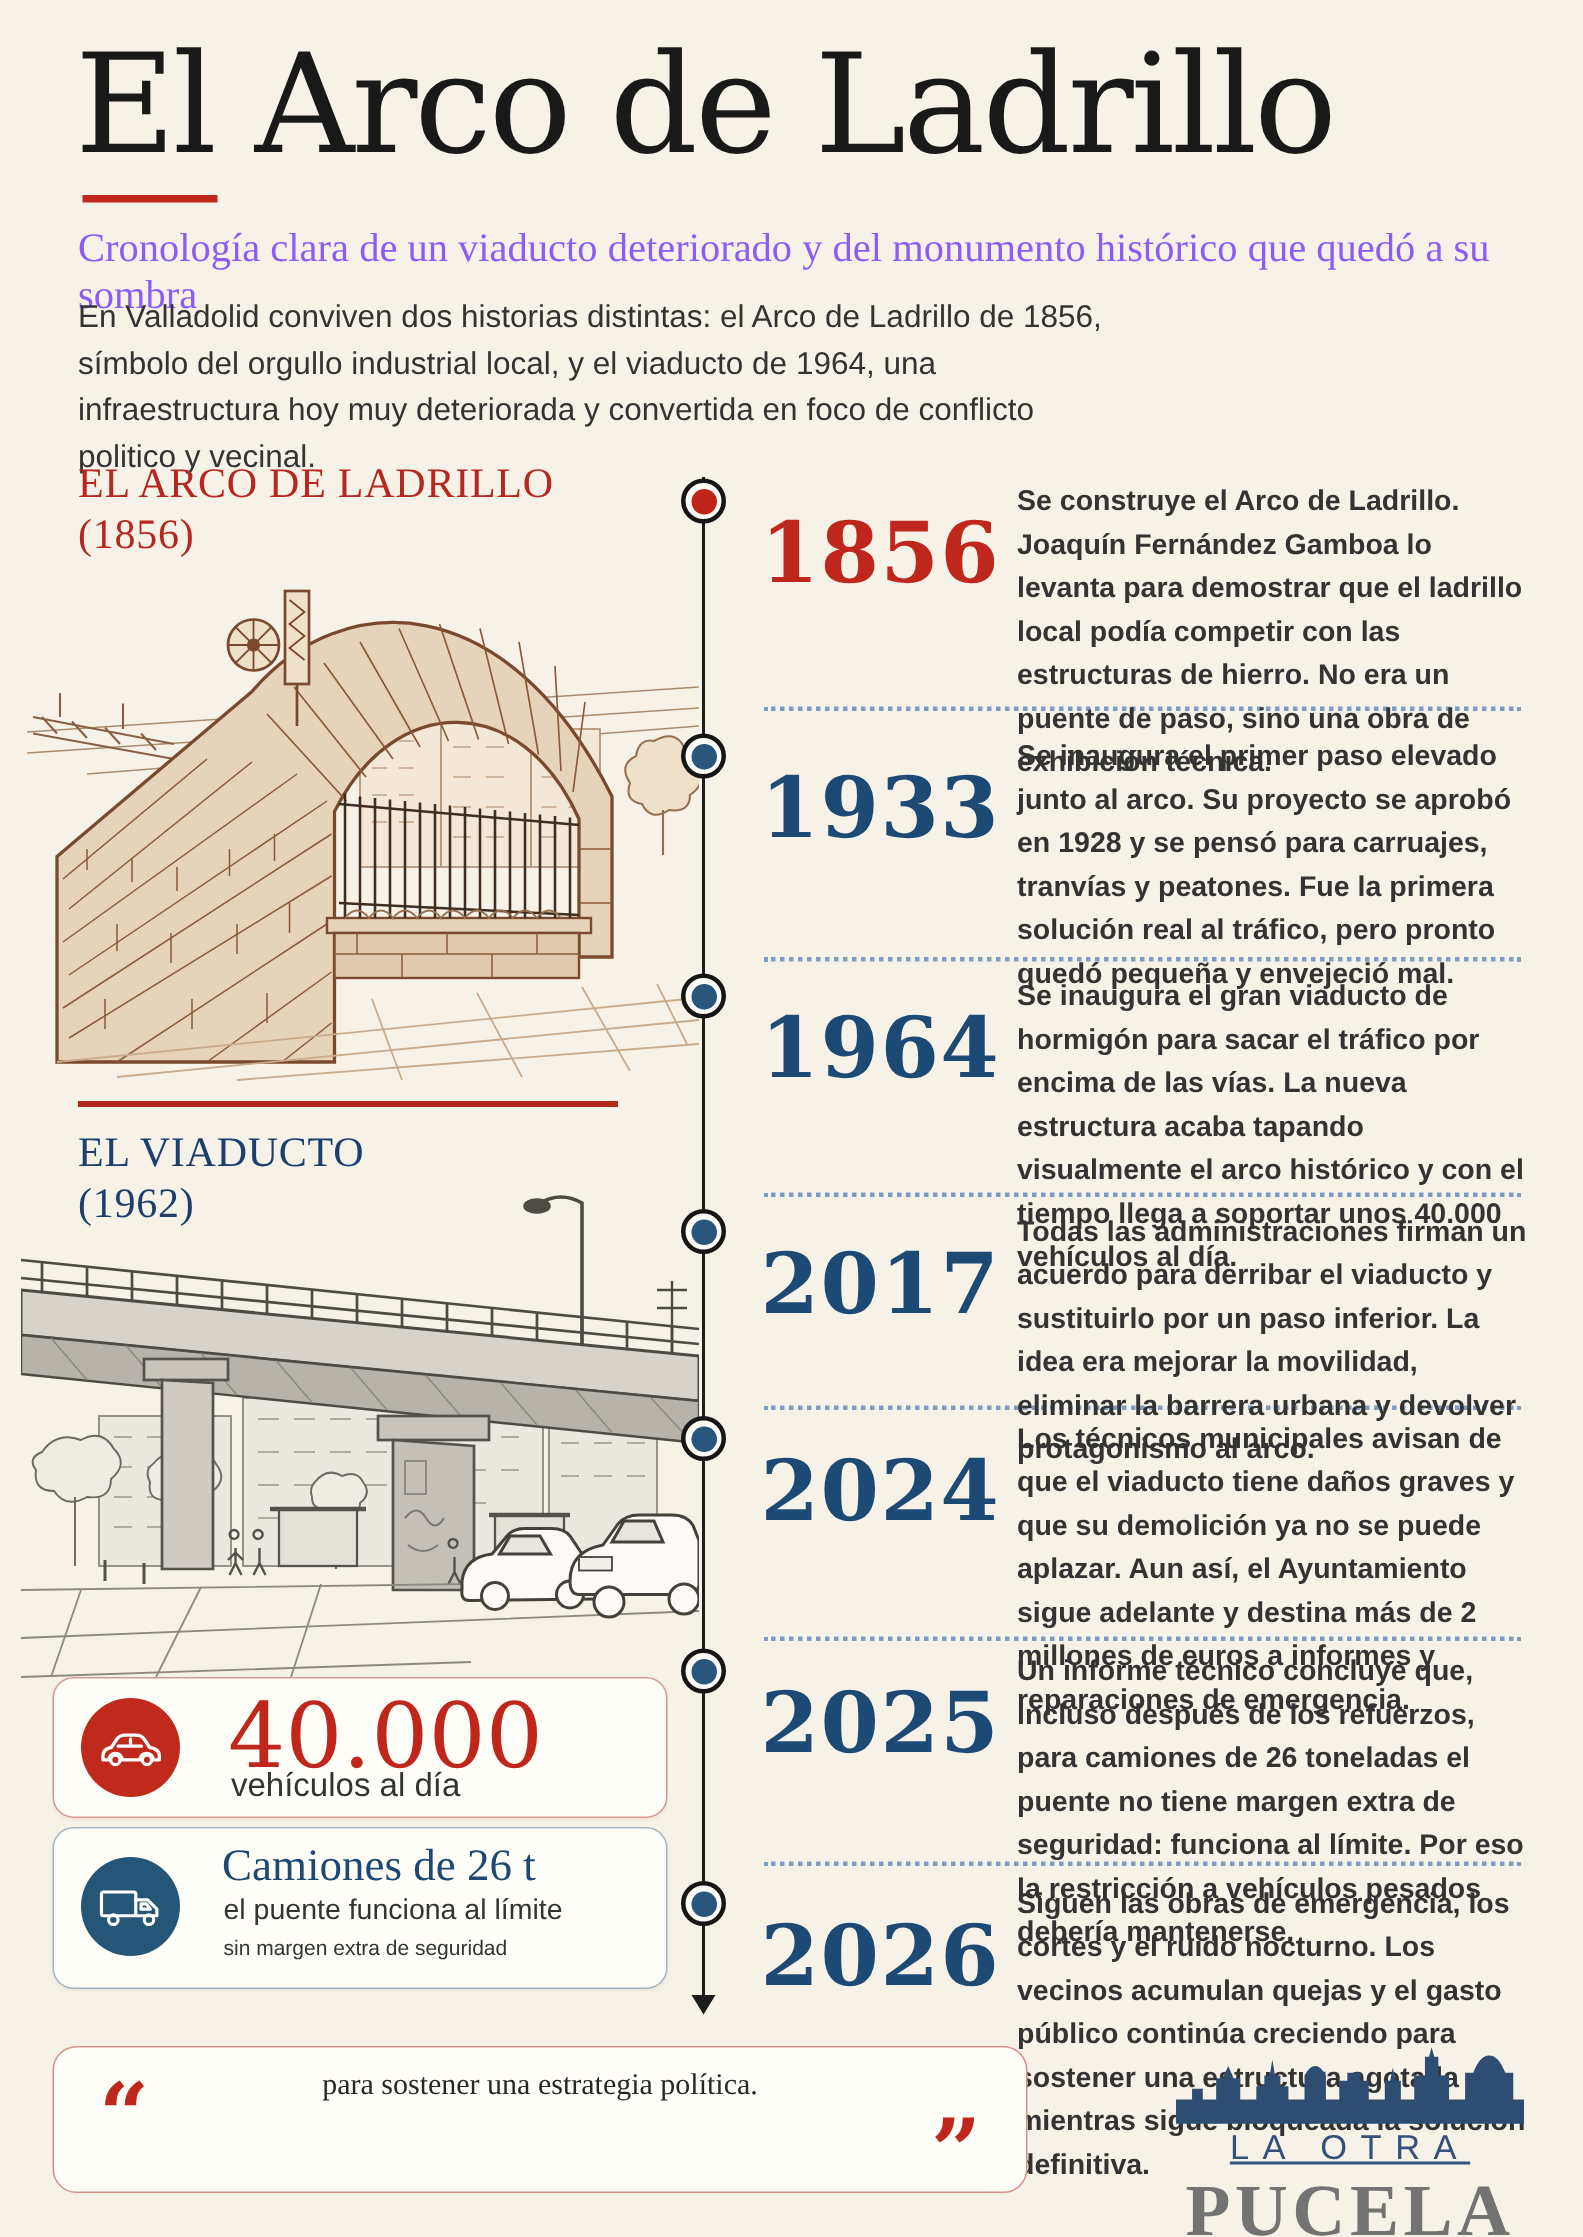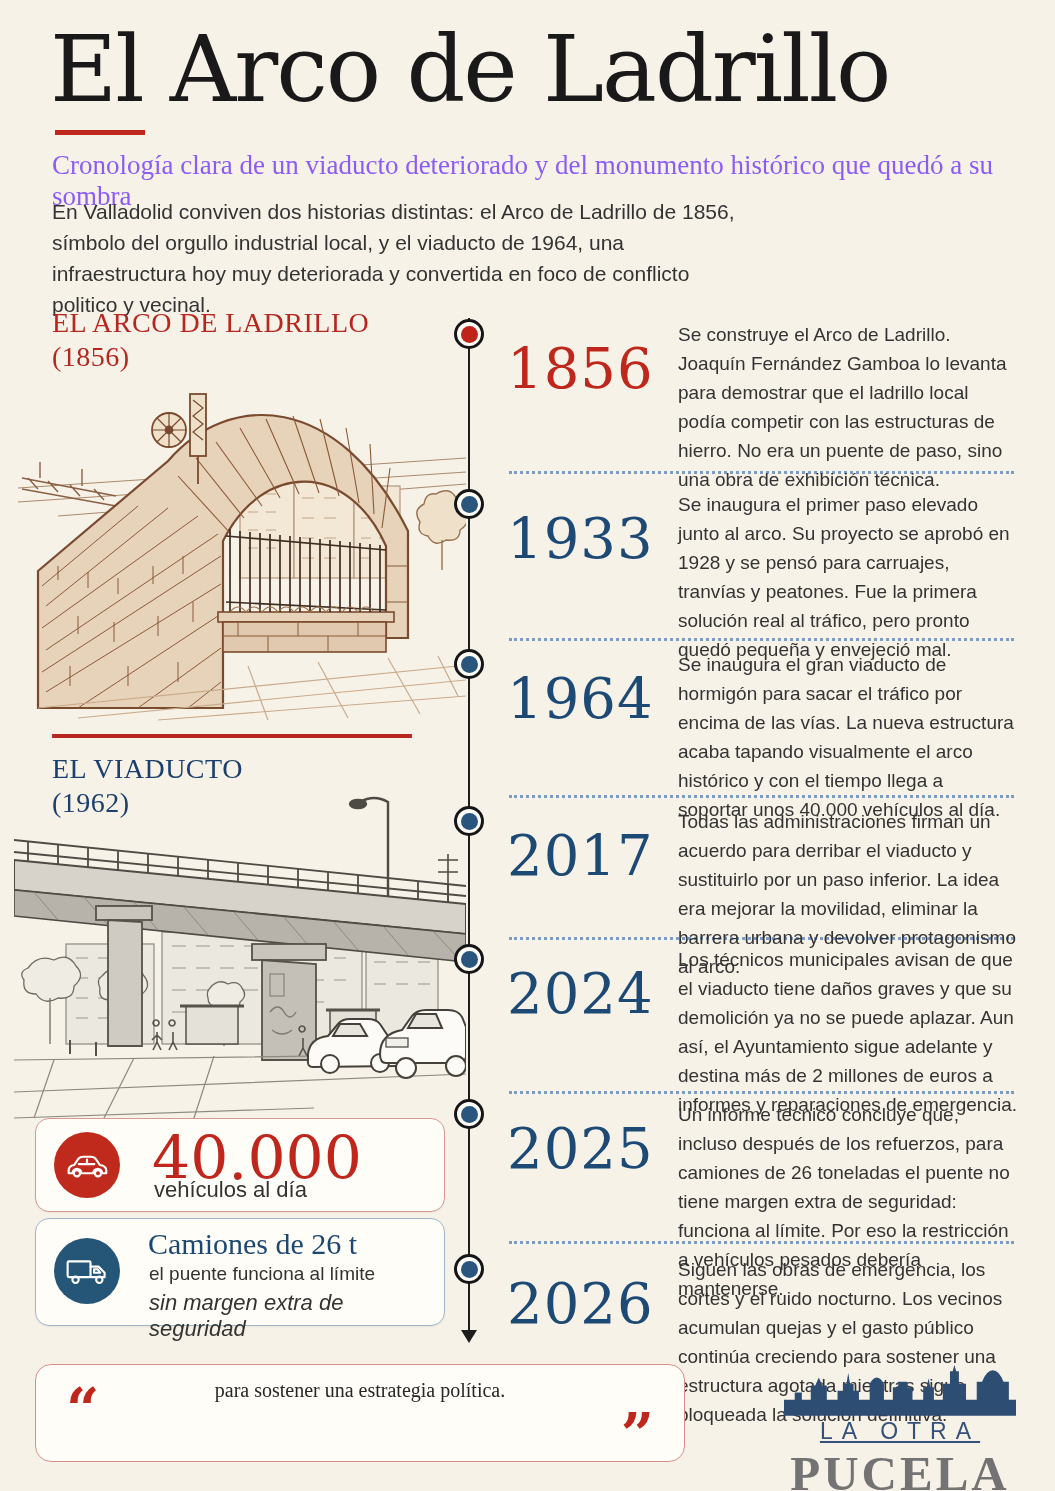--- a/index.html
+++ b/index.html
@@ -42,23 +42,23 @@
   }
   .stat-card.red-card{top:1118px;height:92px;border:1.5px solid #d79a92;}
   .stat-card.blue-card{top:1218px;height:106px;border:1.5px solid #9fb6c9;}
   .stat-circle{position:absolute;left:18px;border-radius:50%;display:flex;align-items:center;justify-content:center;}
   .red-card .stat-circle{top:13px;width:66px;height:66px;background:#c02a1c;}
   .blue-card .stat-circle{top:19px;width:66px;height:66px;background:#265677;}
   .stat-value{position:absolute;left:116px;top:4px;font-family:"DejaVu Serif", serif;font-size:60px;color:#c0271c;}
   .stat-label{position:absolute;left:118px;top:58px;font-size:22px;color:#333;}
   .stat-title{position:absolute;left:112px;top:8px;font-family:"Liberation Serif", serif;font-size:30px;color:#1c4871;}
   .stat-sub1{position:absolute;left:113px;top:44px;font-size:19px;color:#333;}
-  .stat-sub2{position:absolute;left:113px;top:71px;font-size:22px;color:#333;font-style:italic;}
-  
-  .timeline{left:445px;top:0;width:585px;height:1491px;}
+  .stat-sub2{position:absolute;left:113px;top:71px;font-size:14px;color:#333;}
+  
+  .timeline{left:445px;top:0;width:585px;height:1491px;font-weight:bold;}
   .tl-line{position:absolute;left:23px;top:318px;width:2px;height:1014px;background:#1d1d1d;}
   .tl-arrow{position:absolute;left:16px;top:1330px;width:0;height:0;
     border-left:8px solid transparent;border-right:8px solid transparent;border-top:13px solid #1d1d1d;}
   .tl-entry{position:absolute;left:0;width:585px;}
   .tl-dot{position:absolute;left:9px;width:24px;height:24px;border:3px solid #161616;border-radius:50%;
     background:#fdfbf5;display:flex;align-items:center;justify-content:center;}
   .tl-dot .inner{width:17px;height:17px;border-radius:50%;}
   .tl-dot.red .inner{background:#c02318;}
   .tl-dot.navy .inner{background:#2a567d;}
   .tl-year{position:absolute;left:62px;top:26px;font-family:"DejaVu Serif", serif;font-size:56px;letter-spacing:1px;}

